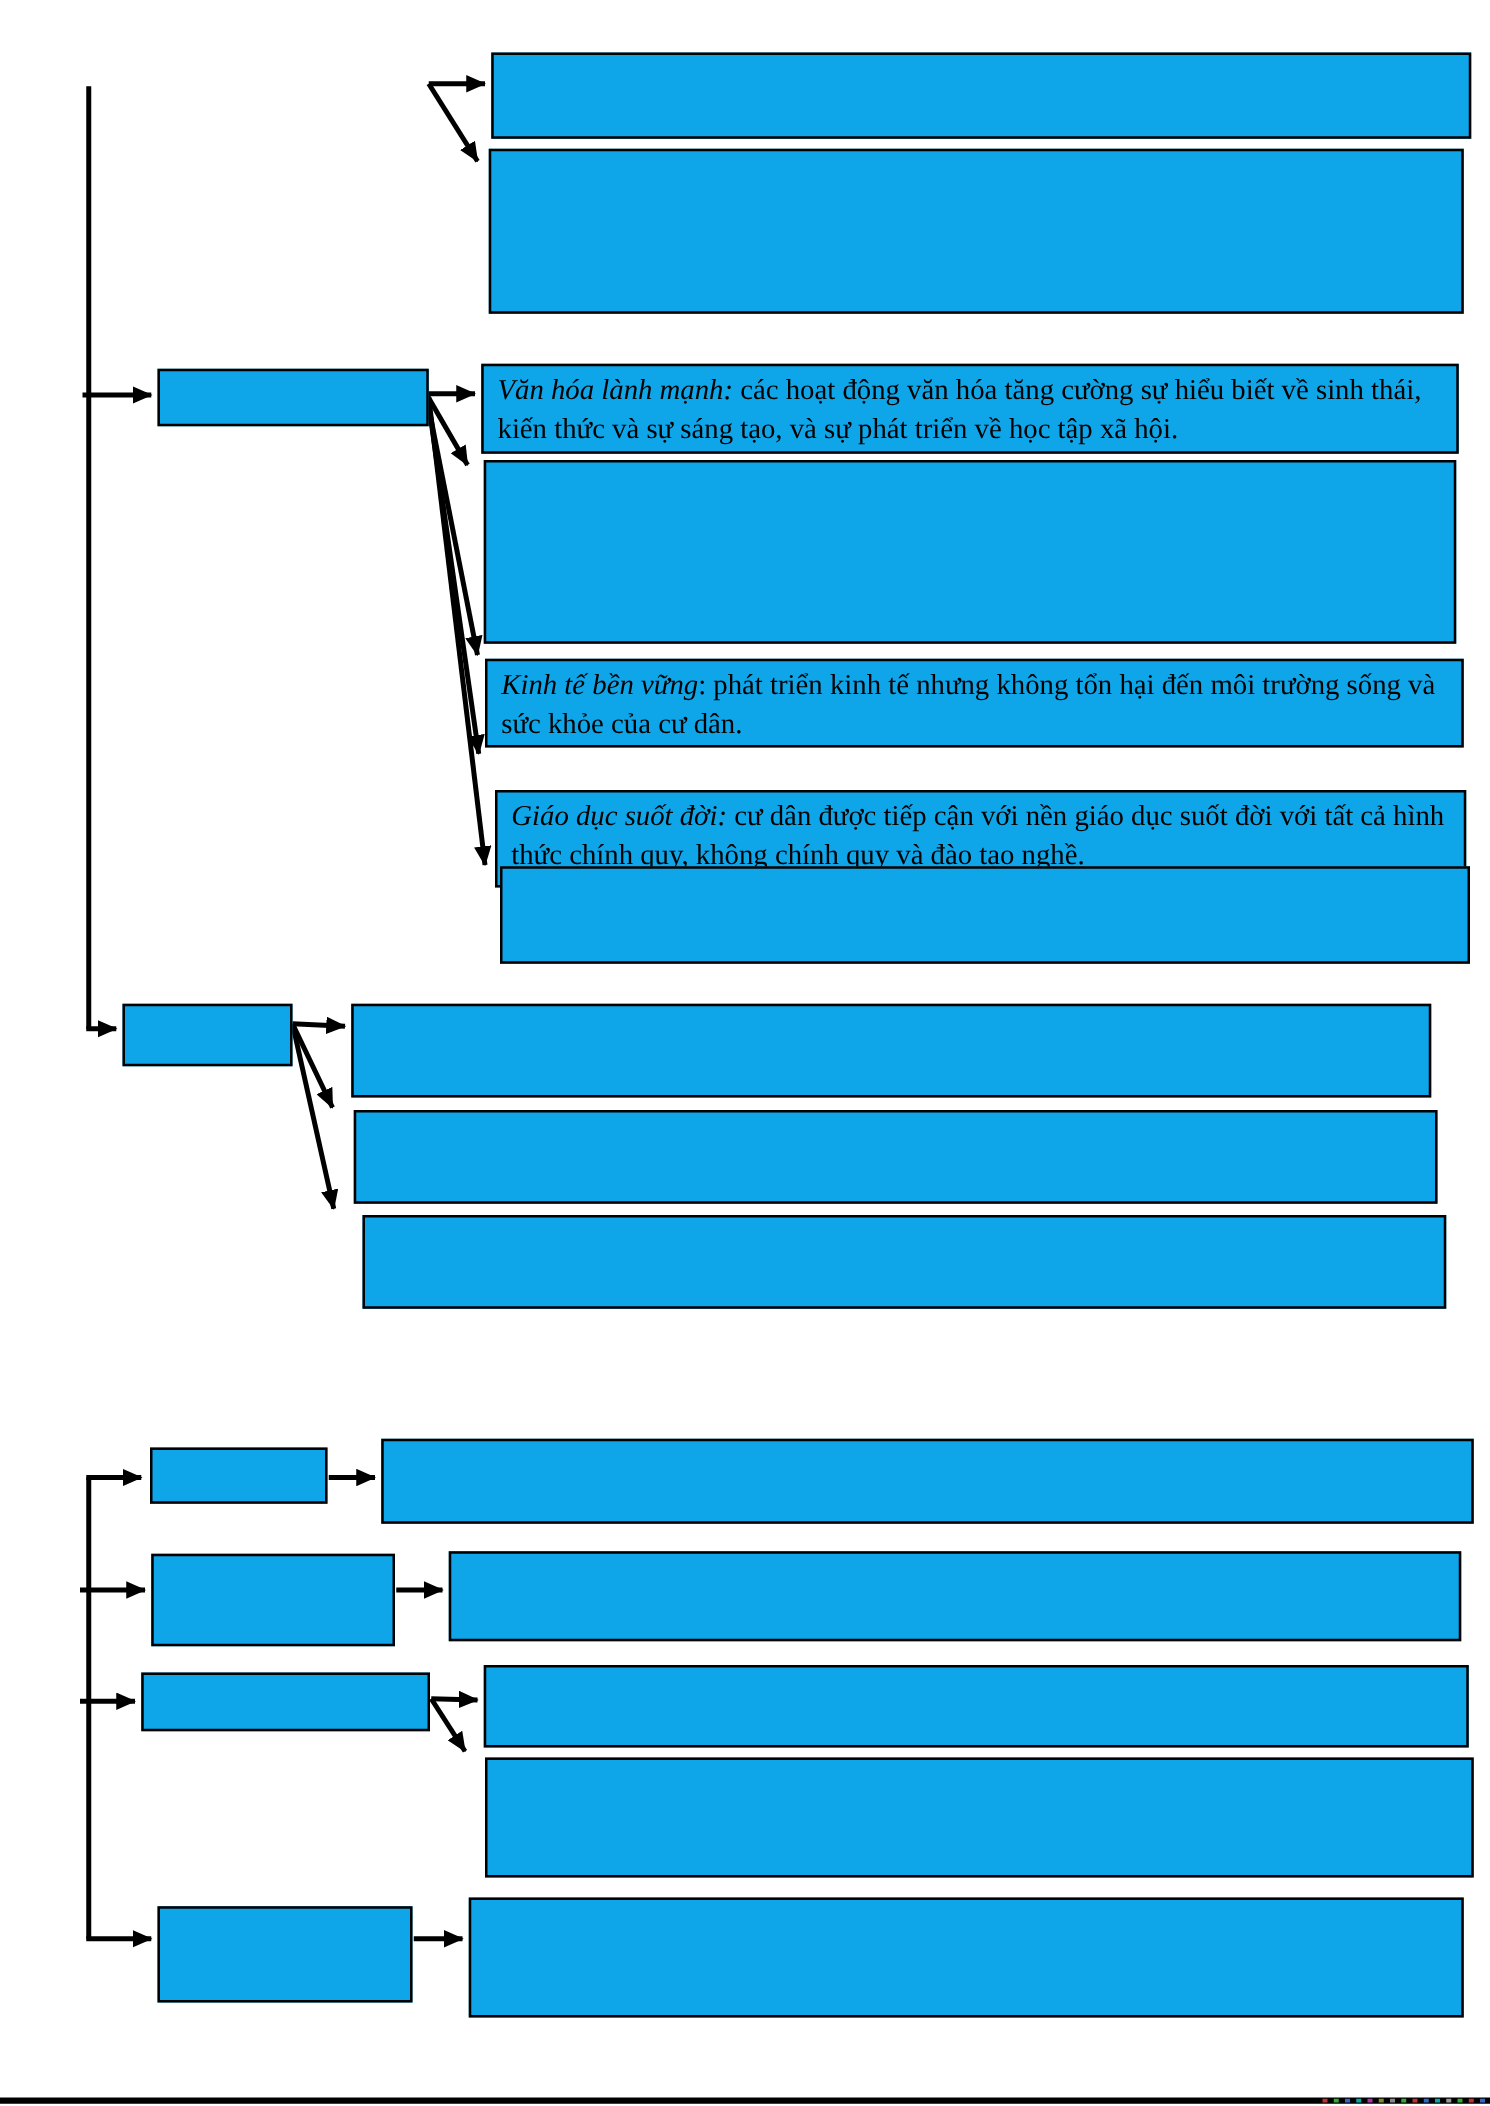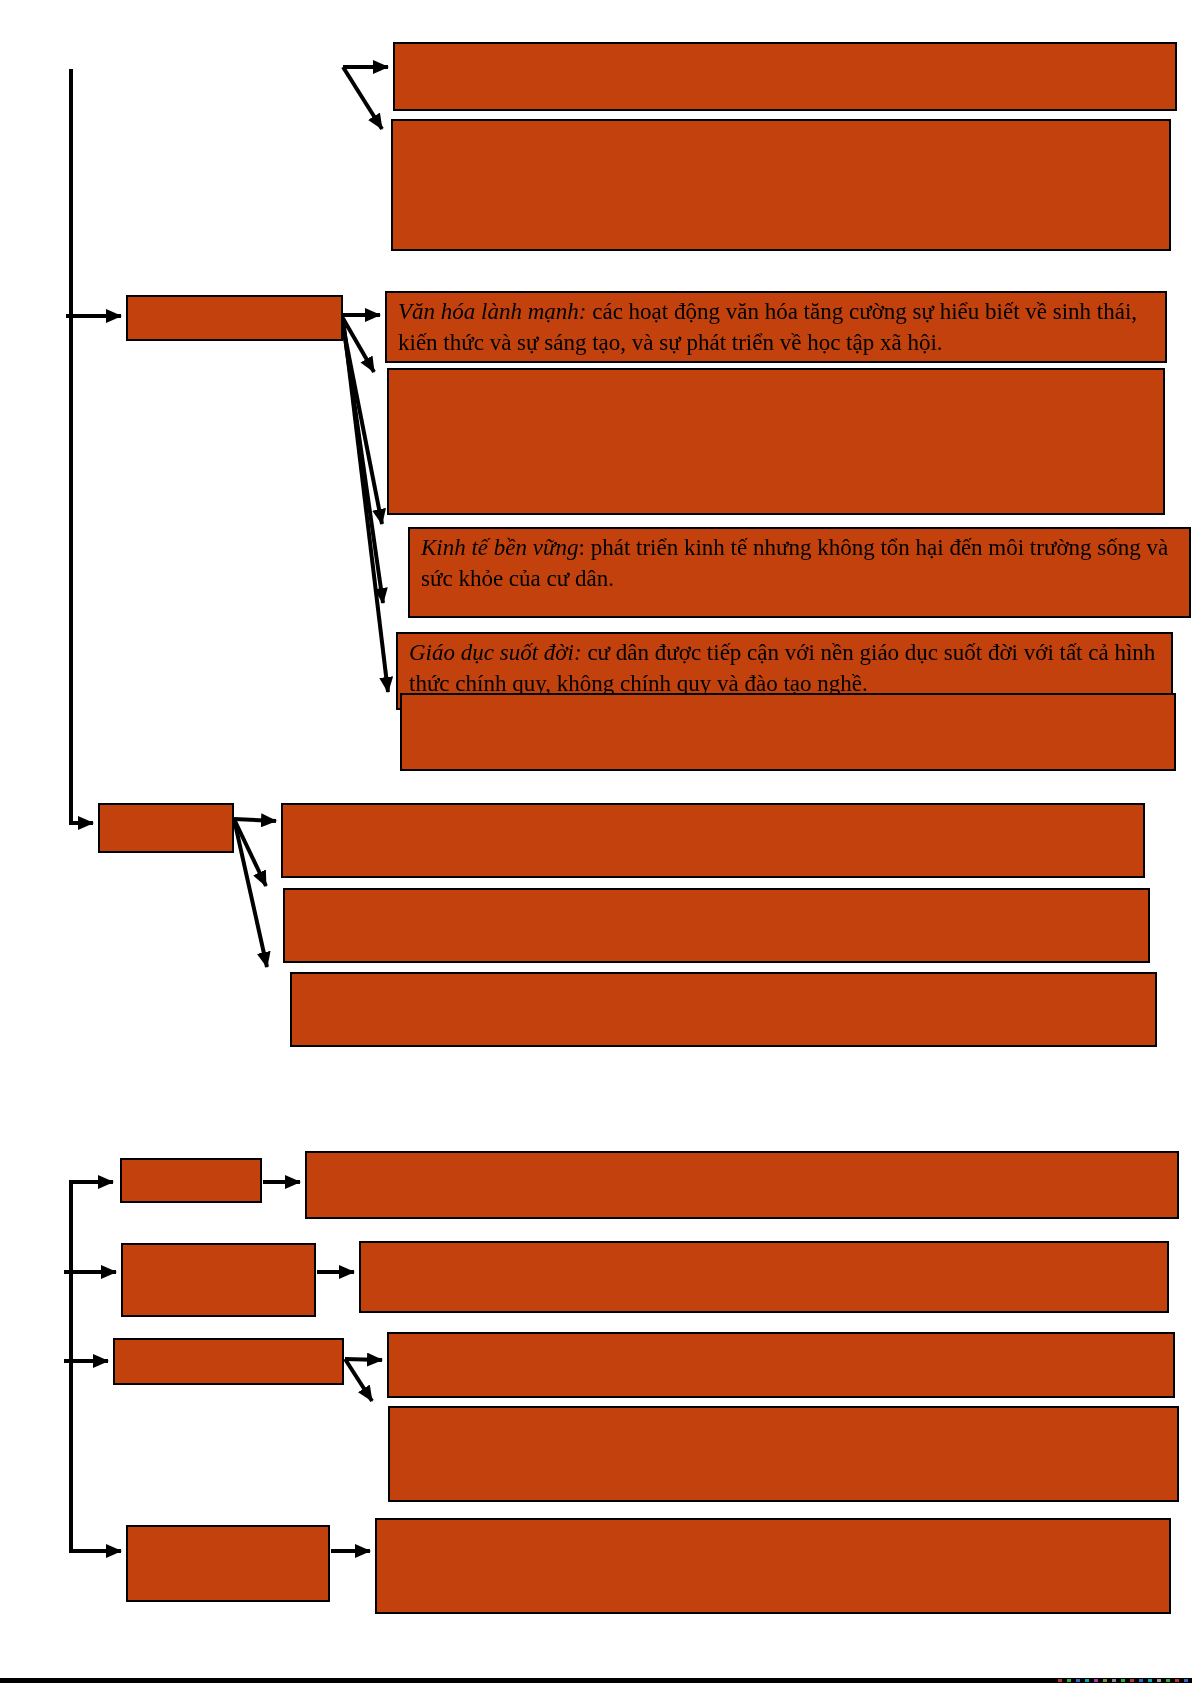--- a/index.html
+++ b/index.html
@@ -7,21 +7,21 @@
     position:relative;
     width:1192px;height:1685px;
     background:#ffffff;
     overflow:hidden;
     font-family:"Liberation Serif", serif;
   }
   .overlay{position:absolute;left:0;top:0;width:1192px;height:1685px;}
   .box{
     position:absolute;
     border:2px solid #000;
-    background:#c2410c;
+    background:#0ea5e9;
     box-sizing:border-box;
   }
   .tbox{
     font-size:23px;
     line-height:31px;
     color:#000;
     padding:3px 11px 3px 11px;
   }
   .lead{font-style:italic;}
   .footer-bar{
@@ -76,21 +76,21 @@
 
   <div class="box" style="left:393px;top:42px;width:784px;height:69px;"></div>
   <div class="box" style="left:391px;top:119px;width:780px;height:132px;"></div>
 
   <div class="box" style="left:126px;top:295px;width:217px;height:46px;"></div>
 
   <div class="box tbox" style="left:385px;top:291px;width:782px;height:72px;"><span class="lead">Văn hóa lành mạnh:</span><span> các hoạt động văn hóa tăng cường sự hiểu biết về sinh thái, kiến thức và sự sáng tạo, và sự phát triển về học tập xã hội.</span></div>
 
   <div class="box" style="left:387px;top:368px;width:778px;height:147px;"></div>
 
-  <div class="box tbox" style="left:408px;top:527px;width:783px;height:91px;"><span class="lead">Kinh tế bền vững</span><span>: phát triển kinh tế nhưng không tổn hại đến môi trường sống và sức khỏe của cư dân.</span></div>
+  <div class="box tbox" style="left:388px;top:527px;width:783px;height:71px;"><span class="lead">Kinh tế bền vững</span><span>: phát triển kinh tế nhưng không tổn hại đến môi trường sống và sức khỏe của cư dân.</span></div>
 
   <div class="box tbox" style="left:396px;top:632px;width:777px;height:78px;"><span class="lead">Giáo dục suốt đời:</span><span> cư dân được tiếp cận với nền giáo dục suốt đời với tất cả hình thức chính quy, không chính quy và đào tạo nghề.</span></div>
 
   <div class="box" style="left:400px;top:693px;width:776px;height:78px;"></div>
 
   <div class="box" style="left:98px;top:803px;width:136px;height:50px;"></div>
   <div class="box" style="left:281px;top:803px;width:864px;height:75px;"></div>
   <div class="box" style="left:283px;top:888px;width:867px;height:75px;"></div>
   <div class="box" style="left:290px;top:972px;width:867px;height:75px;"></div>
 

